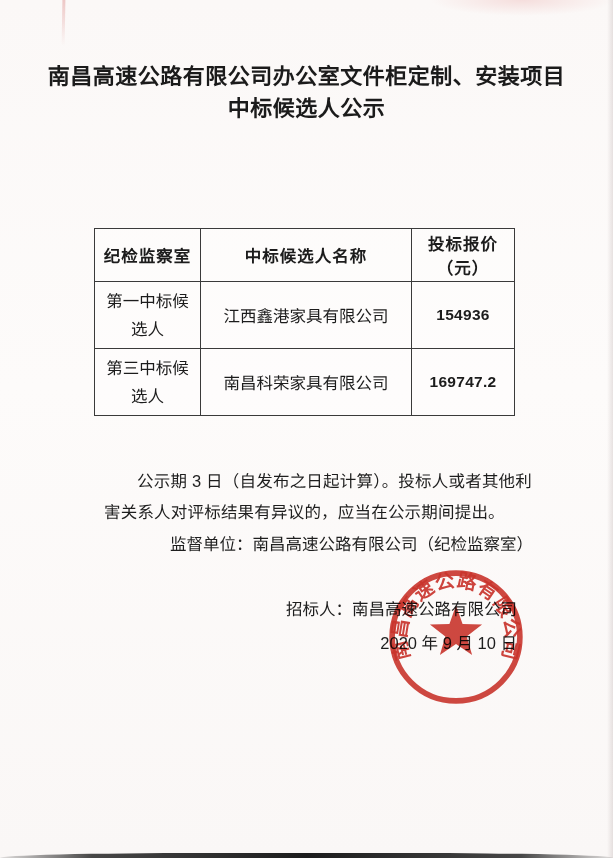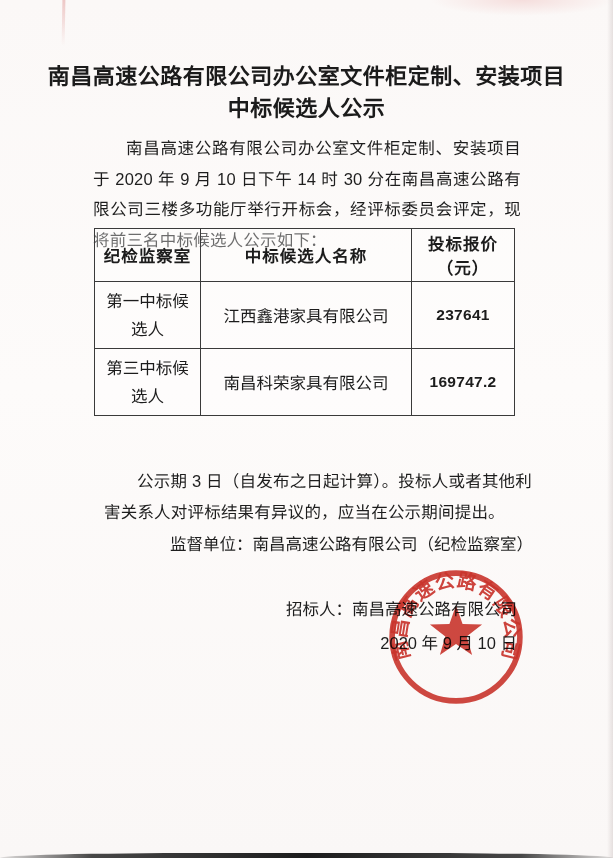--- a/index.html
+++ b/index.html
@@ -121,40 +121,39 @@
   <div class="artifact-top-smudge"></div>
   <div class="artifact-streak"></div>
   <div class="edge-right"></div>
   <div class="edge-bottom"></div>
 
   <div class="doc-title">
     <div>南昌高速公路有限公司办公室文件柜定制、安装项目</div>
     <div>中标候选人公示</div>
   </div>
 
-  <p class="intro">南昌高速公路有限公司办公室文件柜定制、安装项目于 2020 年 9 月 10 日下午 14 时 30 分在南昌高速公路有限公司三楼多功能厅举行开标会，经评标委员会评定，现将前三名中标候选人公示如下：</p>
 
   <table class="bid-table">
     <colgroup>
         <col class="c1">
         <col class="c2">
         <col class="c3">
       </colgroup>
     <thead>
       <tr>
         <th>纪检监察室</th>
         <th>中标候选人名称</th>
         <th>投标报价（元）</th>
       </tr>
     </thead>
     <tbody>
       <tr>
         <td class="rank-cell">第一中标候选人</td>
         <td class="name-cell">江西鑫港家具有限公司</td>
-        <td class="price-cell">237641</td>
+        <td class="price-cell">154936</td>
       </tr>
       <tr>
         <td class="rank-cell">第三中标候选人</td>
         <td class="name-cell">南昌科荣家具有限公司</td>
         <td class="price-cell">169747.2</td>
       </tr>
     </tbody>
   </table>
 
   <p class="notice">公示期 3 日（自发布之日起计算）。投标人或者其他利害关系人对评标结果有异议的，应当在公示期间提出。</p>

